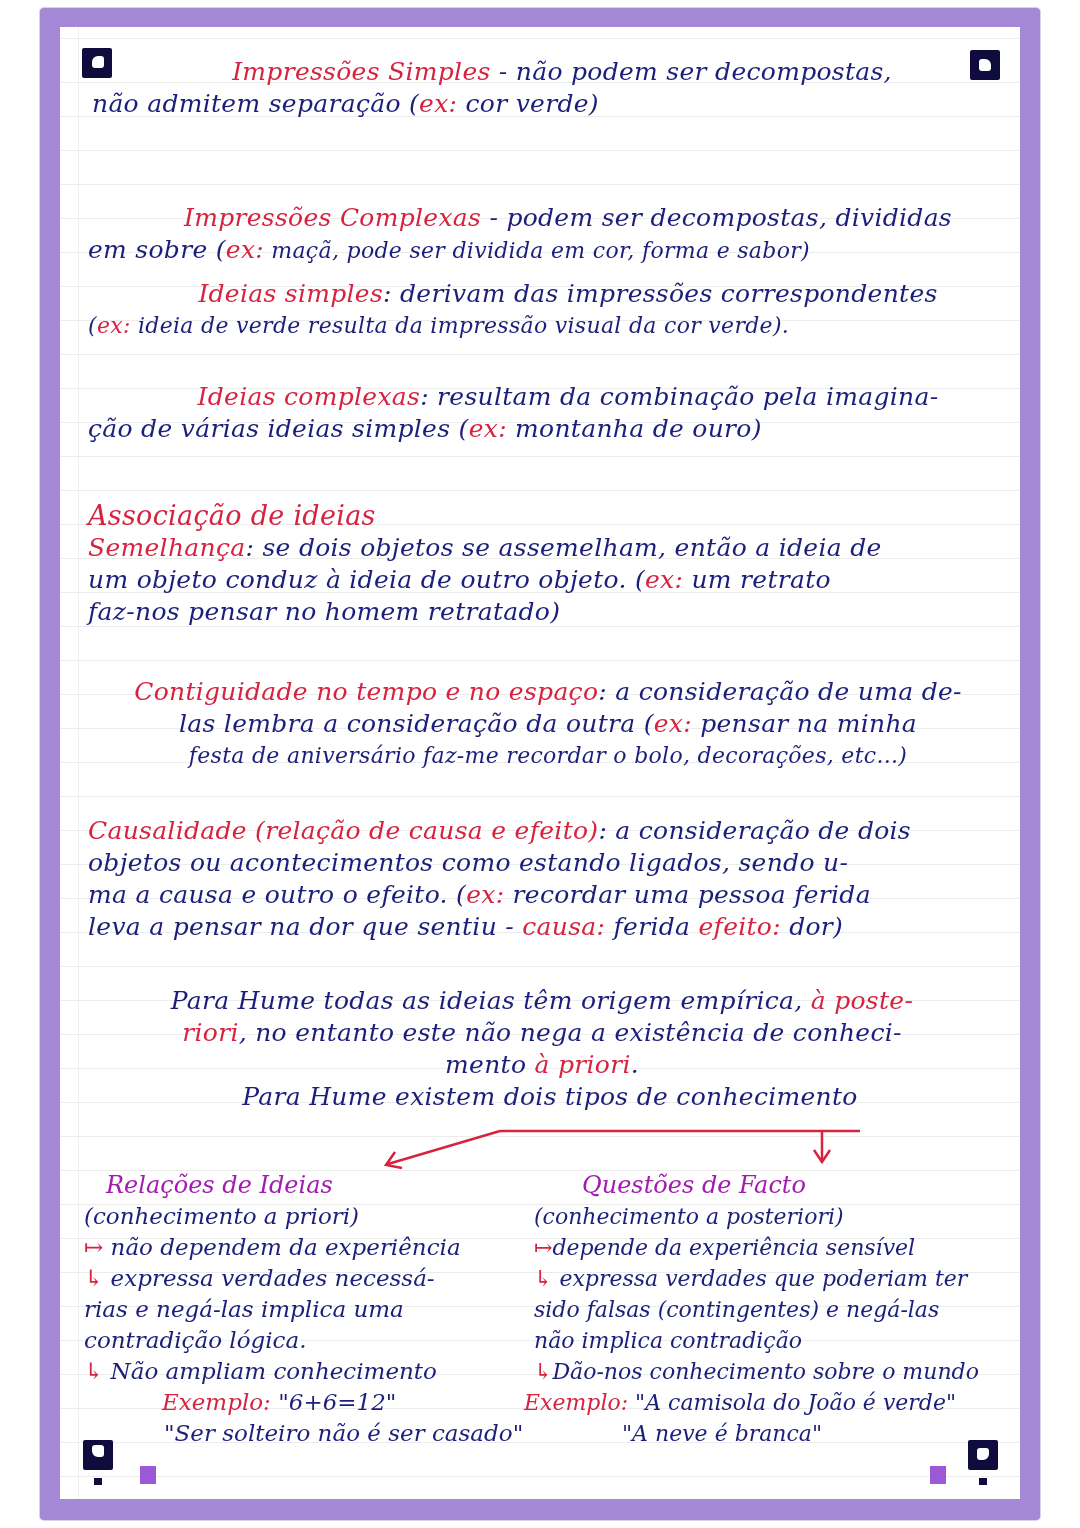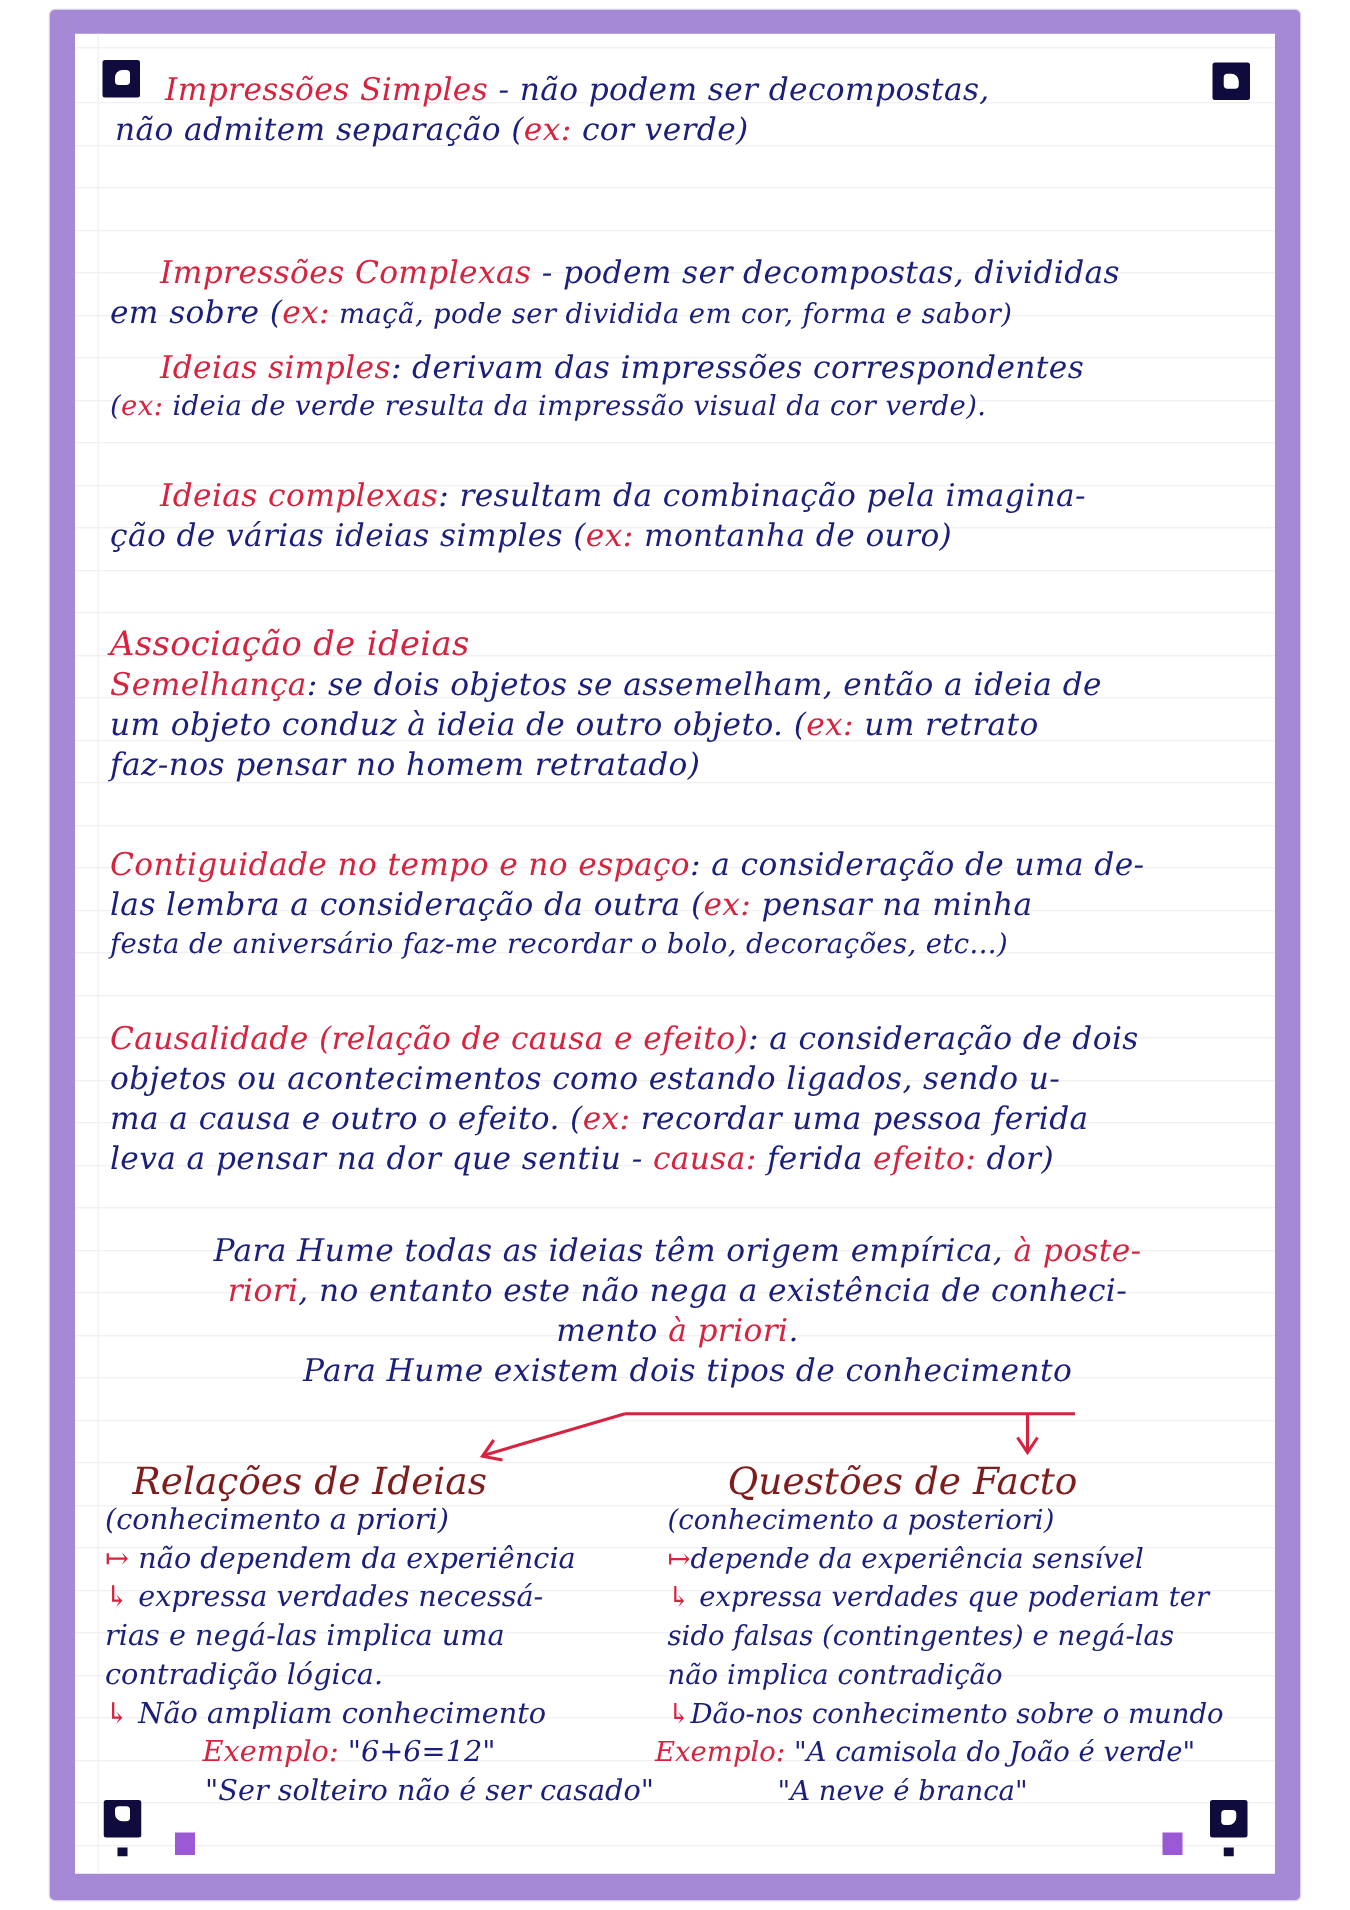--- a/index.html
+++ b/index.html
@@ -34,24 +34,24 @@
   .m-br { left:968px; top:1440px; } .m-br::after { left:9px; top:8px; border-bottom-right-radius:6px; }
   .dot { position:absolute; width:8px; height:7px; background:#0f0c3d; }
   .sq { position:absolute; width:16px; height:18px; background:#9b59d6; }
 
   .note {
     position:absolute; font-family:"DejaVu Serif", serif; font-style:italic;
     font-size:25px; line-height:32px; color:#1b1f7a; letter-spacing:0.3px;
   }
   .red { color:#d6233f; }
   .line { white-space:nowrap; display:block; }
-  .indent { padding-left:40px; }
+  .indent { padding-left:40px;text-align:center; }
   .col { position:absolute; font-family:"DejaVu Serif", serif; font-style:italic;
     font-size:23px; line-height:31px; color:#1b1f7a; }
-  .col-title { font-size:30px; color:#7f1d1d; }
+  .col-title { font-size:24px; color:#a21caf; }
   .arr { color:#d6233f; font-style:normal; }
   svg.connector { position:absolute; left:0; top:0; }
 </style>
 </head>
 <body>
 
 <div class="frame"></div>
 <div class="page"></div>
 
 <div class="marker m-tl"></div>
@@ -83,21 +83,21 @@
   <span class="line"><span>ção de várias ideias simples (</span><span class="red">ex:</span><span> montanha de ouro)</span></span>
 </div>
 
 <div class="note" style="left:88px;top:500px;width:920px;">
   <span class="line red" style="font-size:27px">Associação de ideias</span>
   <span class="line"><span class="red">Semelhança</span><span>: se dois objetos se assemelham, então a ideia de</span></span>
   <span class="line"><span>um objeto conduz à ideia de outro objeto. (</span><span class="red">ex:</span><span> um retrato</span></span>
   <span class="line">faz-nos pensar no homem retratado)</span>
 </div>
 
-<div class="note" style="left:88px;top:676px;width:920px;">
+<div class="note" style="left:88px;top:676px;width:920px;text-align:center;">
   <span class="line"><span class="red">Contiguidade no tempo e no espaço</span><span>: a consideração de uma de-</span></span>
   <span class="line"><span>las lembra a consideração da outra (</span><span class="red">ex:</span><span> pensar na minha</span></span>
   <span class="line" style="font-size:22px">festa de aniversário faz-me recordar o bolo, decorações, etc...)</span>
 </div>
 
 <div class="note" style="left:88px;top:815px;width:920px;">
   <span class="line"><span class="red">Causalidade (relação de causa e efeito)</span><span>: a consideração de dois</span></span>
   <span class="line">objetos ou acontecimentos como estando ligados, sendo u-</span>
   <span class="line"><span>ma a causa e outro o efeito. (</span><span class="red">ex:</span><span> recordar uma pessoa ferida</span></span>
   <span class="line"><span>leva a pensar na dor que sentiu - </span><span class="red">causa:</span><span> ferida </span><span class="red">efeito:</span><span> dor)</span></span>

